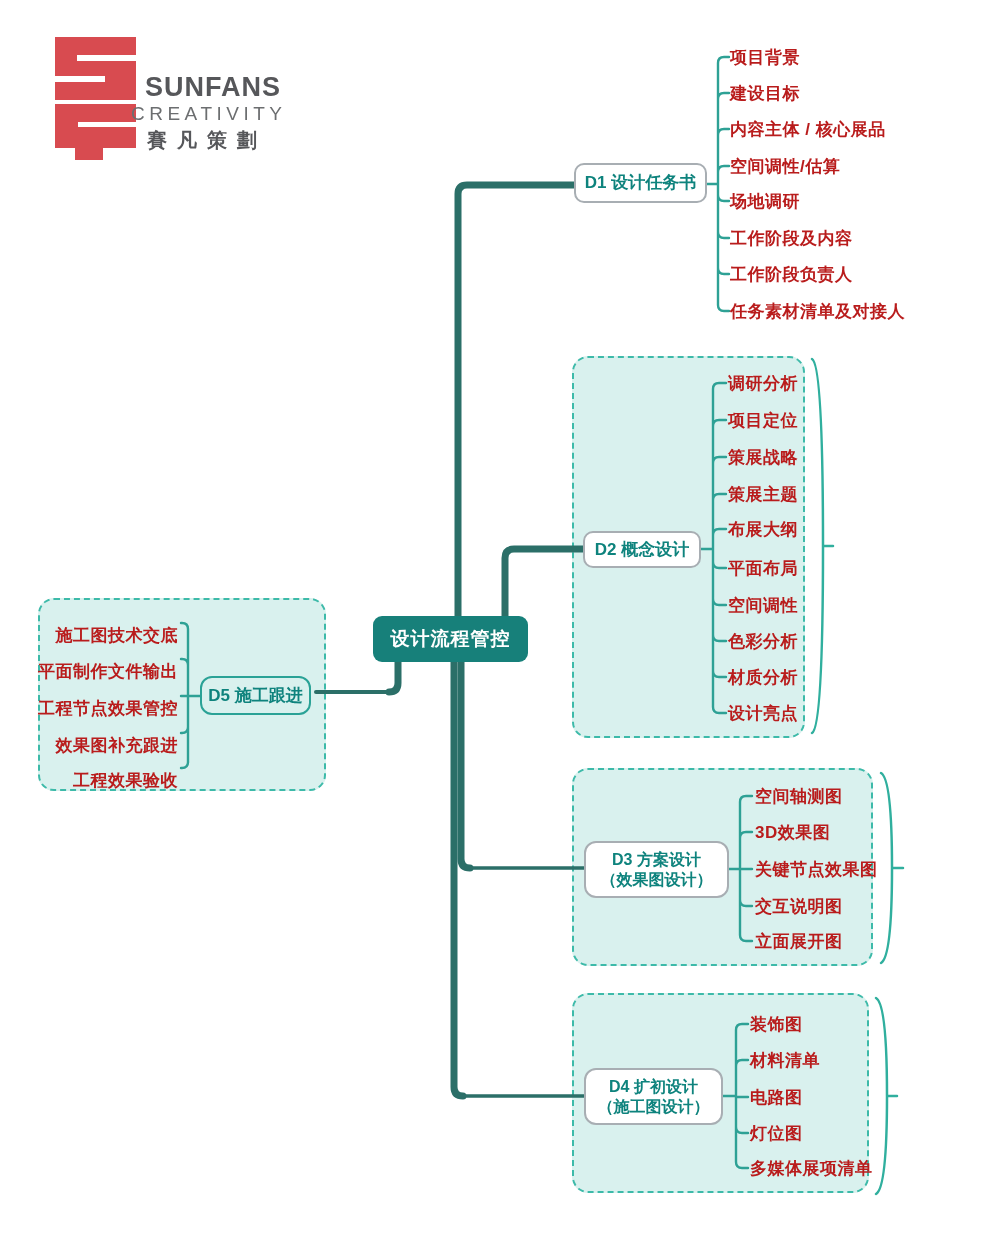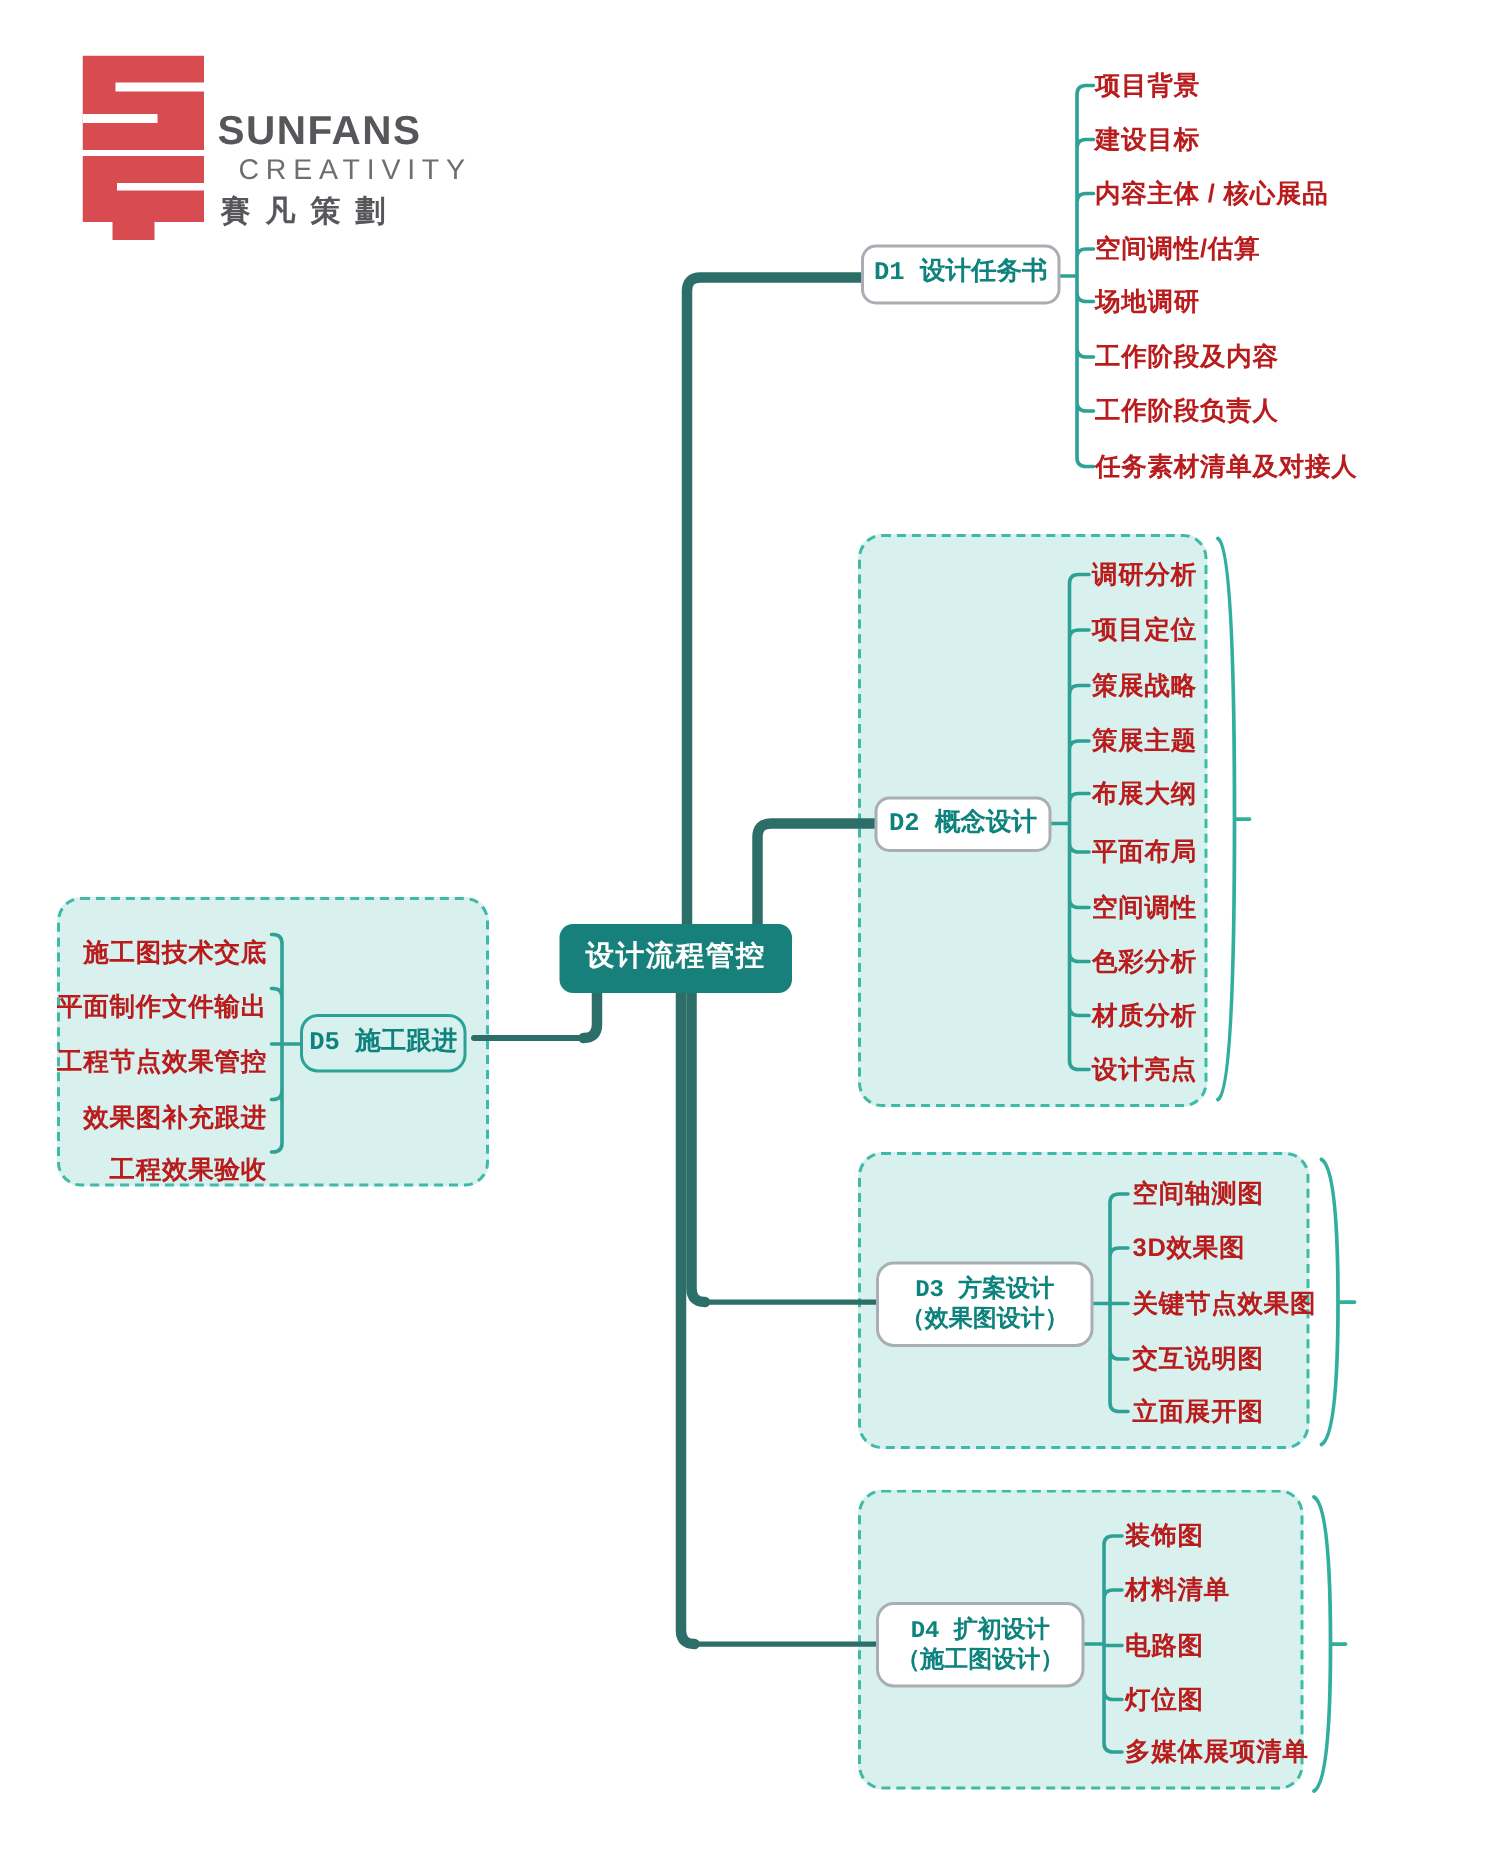--- a/index.html
+++ b/index.html
@@ -11,38 +11,38 @@
   .panel{
     position:absolute;background:#d9f1ee;border:2px dashed #3dbaa9;border-radius:16px;
     box-sizing:border-box;
   }
   
   .wires{position:absolute;left:0;top:0;z-index:2;}
   
   .node{
     position:absolute;z-index:3;display:flex;flex-direction:column;justify-content:center;
     background:#ffffff;border:2px solid #a8aeb3;border-radius:10px;box-sizing:border-box;
-    color:#0e837d;font-weight:700;font-size:17px;line-height:1.25;text-align:center;white-space:nowrap;font-family:Liberation Mono, monospace;
+    color:#0e837d;font-weight:700;font-size:17px;line-height:1.25;text-align:center;white-space:nowrap;
   }
   .node-root{
     background:#17807a;border:none;border-radius:9px;color:#ffffff;font-size:19px;letter-spacing:1px;
   }
   .node-teal{background:#d9f1ee;border:2px solid #2aa296;border-radius:12px;}
   .node-2line{border-radius:12px;font-size:16px;}
   
   .leaf{
     position:absolute;z-index:3;transform:translateY(-50%);
     font-size:17px;font-weight:600;color:#b91c1c;white-space:nowrap;letter-spacing:0.5px;
   }
   .leaf-r{text-align:right;margin-top:12px;}
   
   .logo{position:absolute;left:55px;top:37px;z-index:3;}
   .logo-mark{position:absolute;left:0;top:0;}
   .logo-name{position:absolute;left:90px;top:35px;font-size:27px;font-weight:800;color:#56575a;letter-spacing:1px;}
-  .logo-sub{position:absolute;left:104px;top:66px;font-size:19px;font-weight:500;color:#6c6e70;letter-spacing:4.5px;}
+  .logo-sub{position:absolute;left:76px;top:66px;font-size:19px;font-weight:500;color:#6c6e70;letter-spacing:4.5px;}
   .logo-cn{position:absolute;left:92px;top:90px;font-size:20px;font-weight:600;color:#56575a;letter-spacing:10px;white-space:nowrap;}
 </style>
 </head>
 <body>
 
 <div class="canvas">
 
   <div class="logo">
     <svg class="logo-mark" width="82" height="124" viewBox="0 0 82 124">
       <rect x="0" y="0" width="81" height="63" fill="#d84b50"></rect>

